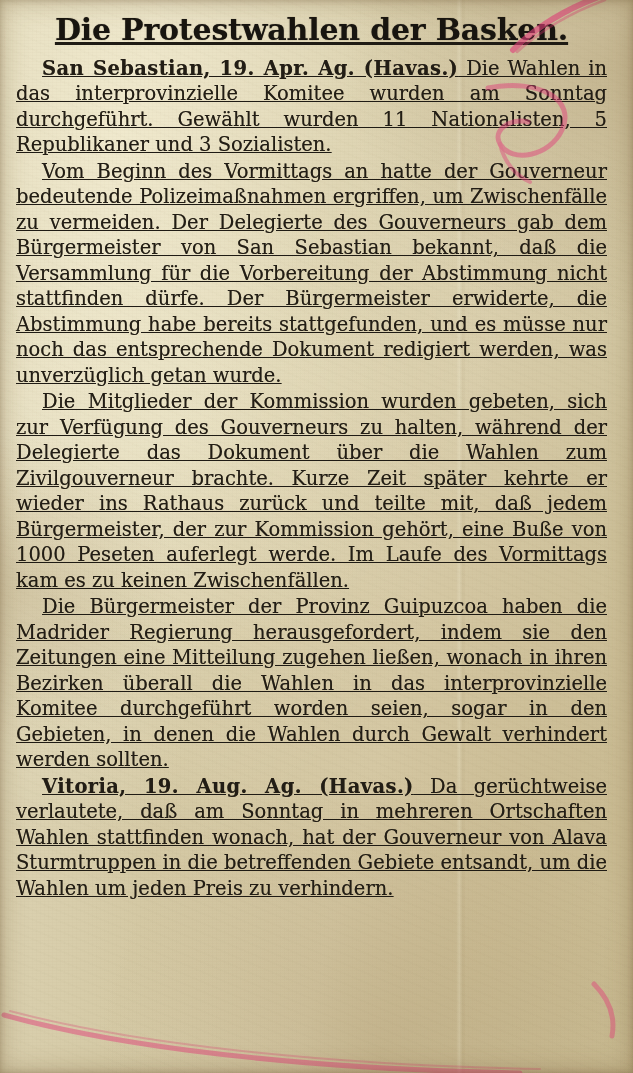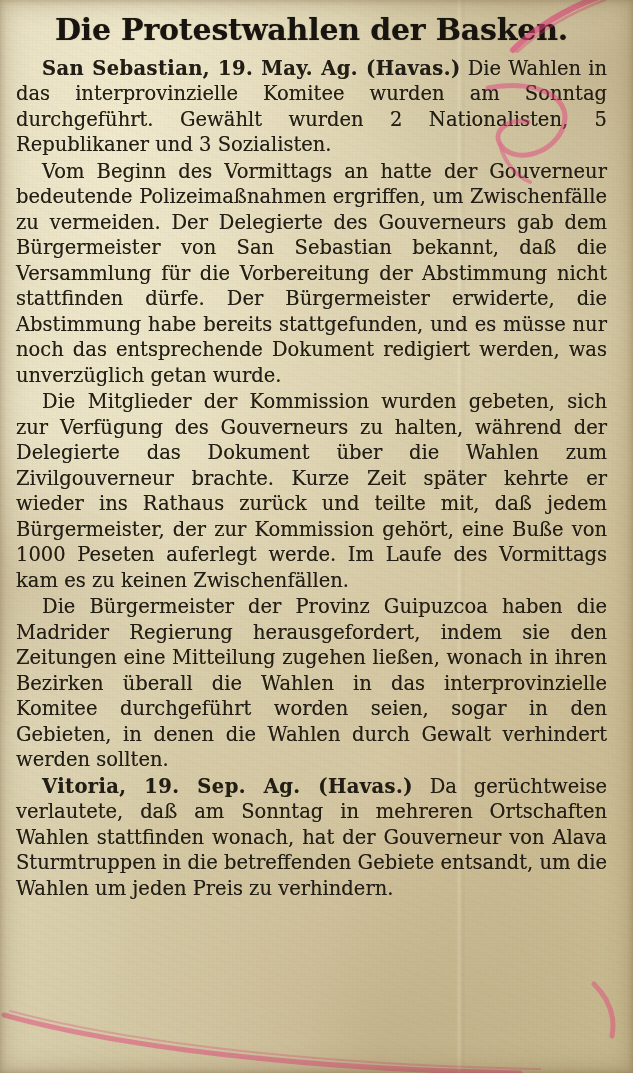--- a/index.html
+++ b/index.html
@@ -65,20 +65,21 @@
     pointer-events: none;
     background: linear-gradient(90deg, rgba(255,255,235,0.0), rgba(255,255,235,0.35), rgba(120,98,56,0.12), rgba(255,255,235,0.0));
     opacity: .5;
   }
 
   
   #content {
     position: relative;
     padding: 12px 26px 8px 16px;
     color: #1f1b14;
+    text-decoration: underline;
   }
 
   .headline {
     font-family: "DejaVu Serif", serif;
     font-weight: 700;
     font-size: 30px;
     line-height: 1.05;
     text-align: center;
     letter-spacing: -0.2px;
     margin: 2px 0 10px 0;
@@ -118,29 +119,29 @@
 <div id="clipping">
 
   <div id="grain"></div>
   <div id="stains"></div>
   <div id="fold"></div>
 
   <div id="content">
 
     <h1 class="headline">Die Protestwahlen der Basken.</h1>
 
-    <p class="para"><span class="lead">San Sebastian, 19. May. Ag. (Havas.)</span><span> Die Wahlen in das interprovinzielle Komitee wurden am Sonntag durchgeführt. Gewählt wurden 2 Nationalisten, 5 Republikaner und 3 Sozialisten.</span></p>
+    <p class="para"><span class="lead">San Sebastian, 19. Apr. Ag. (Havas.)</span><span> Die Wahlen in das interprovinzielle Komitee wurden am Sonntag durchgeführt. Gewählt wurden 11 Nationalisten, 5 Republikaner und 3 Sozialisten.</span></p>
 
     <p class="para">Vom Beginn des Vormittags an hatte der Gouverneur bedeutende Polizeimaßnahmen ergriffen, um Zwischenfälle zu vermeiden. Der Delegierte des Gouverneurs gab dem Bürgermeister von San Sebastian bekannt, daß die Versammlung für die Vorbereitung der Abstimmung nicht stattfinden dürfe. Der Bürgermeister erwiderte, die Abstimmung habe bereits stattgefunden, und es müsse nur noch das entsprechende Dokument redigiert werden, was unverzüglich getan wurde.</p>
 
     <p class="para">Die Mitglieder der Kommission wurden gebeten, sich zur Verfügung des Gouverneurs zu halten, während der Delegierte das Dokument über die Wahlen zum Zivilgouverneur brachte. Kurze Zeit später kehrte er wieder ins Rathaus zurück und teilte mit, daß jedem Bürgermeister, der zur Kommission gehört, eine Buße von 1000 Peseten auferlegt werde. Im Laufe des Vormittags kam es zu keinen Zwischenfällen.</p>
 
     <p class="para">Die Bürgermeister der Provinz Guipuzcoa haben die Madrider Regierung herausgefordert, indem sie den Zeitungen eine Mitteilung zugehen ließen, wonach in ihren Bezirken überall die Wahlen in das interprovinzielle Komitee durchgeführt worden seien, sogar in den Gebieten, in denen die Wahlen durch Gewalt verhindert werden sollten.</p>
 
-    <p class="para"><span class="lead">Vitoria, 19. Sep. Ag. (Havas.)</span><span> Da gerüchtweise verlautete, daß am Sonntag in mehreren Ortschaften Wahlen stattfinden wonach, hat der Gouverneur von Alava Sturmtruppen in die betreffenden Gebiete entsandt, um die Wahlen um jeden Preis zu verhindern.</span></p>
+    <p class="para"><span class="lead">Vitoria, 19. Aug. Ag. (Havas.)</span><span> Da gerüchtweise verlautete, daß am Sonntag in mehreren Ortschaften Wahlen stattfinden wonach, hat der Gouverneur von Alava Sturmtruppen in die betreffenden Gebiete entsandt, um die Wahlen um jeden Preis zu verhindern.</span></p>
 
   </div>
 
   <svg class="crayon" id="crayon-top" viewBox="0 0 120 60">
     <path d="M8 56 C 30 34, 58 16, 96 2" stroke="#e0407a" stroke-width="6" fill="none" stroke-linecap="round" opacity="0.85"></path>
     <path d="M12 58 C 34 38, 62 20, 100 6" stroke="#d8376e" stroke-width="2.5" fill="none" stroke-linecap="round" opacity="0.5"></path>
   </svg>
 
   <svg class="crayon" id="crayon-loop" viewBox="0 0 120 110">
     <path d="M18 10 C 70 0, 106 22, 92 52 C 80 78, 42 86, 30 66 C 22 52, 40 40, 58 44" stroke="#e0407a" stroke-width="5" fill="none" stroke-linecap="round" stroke-linejoin="round" opacity="0.8"></path>

